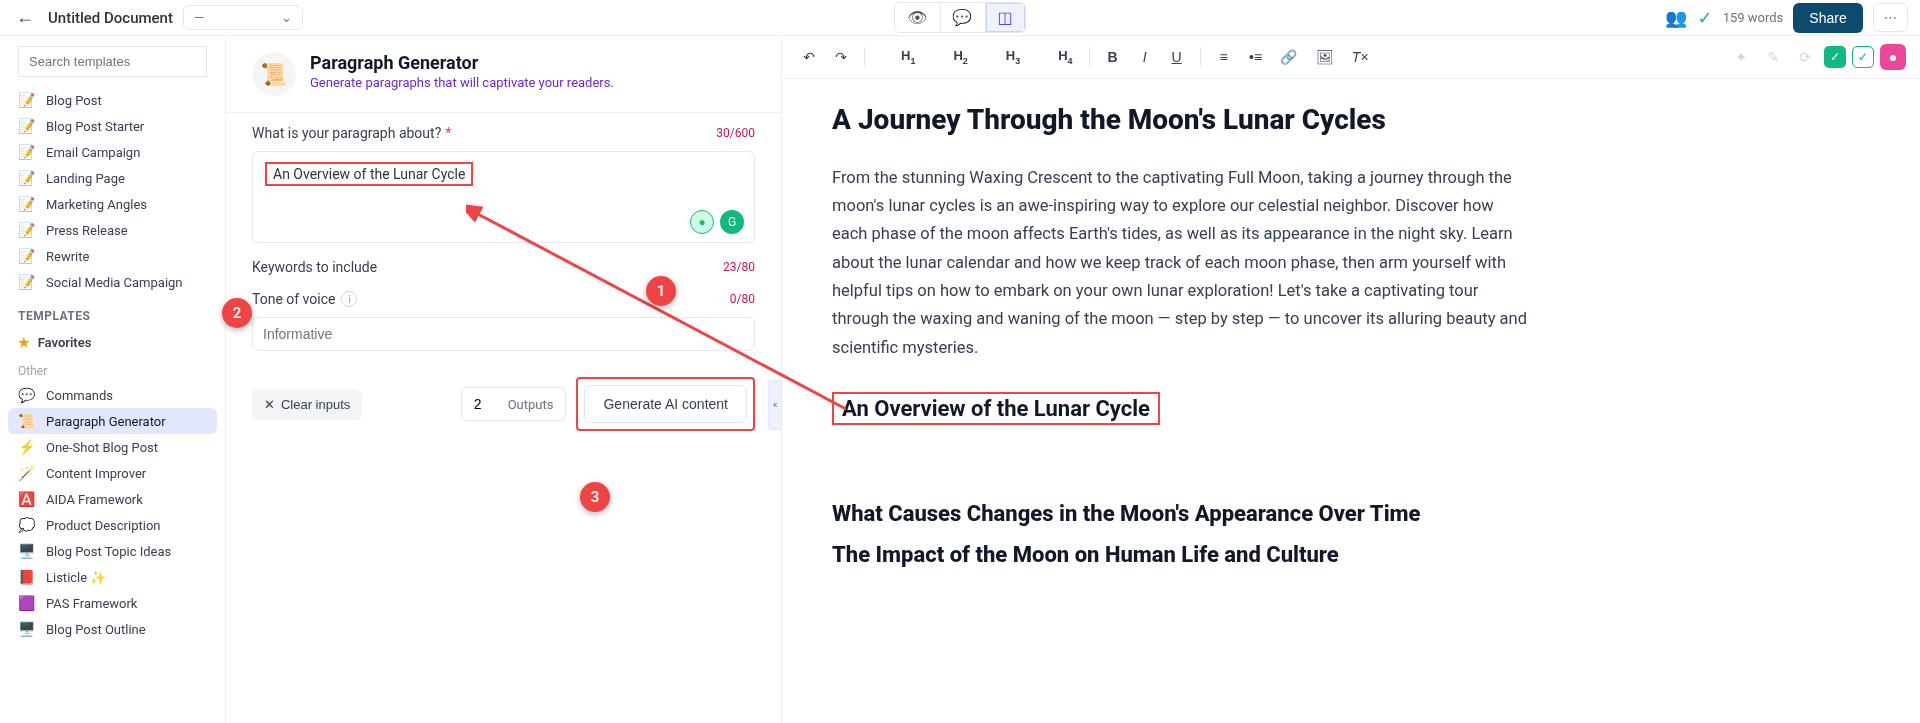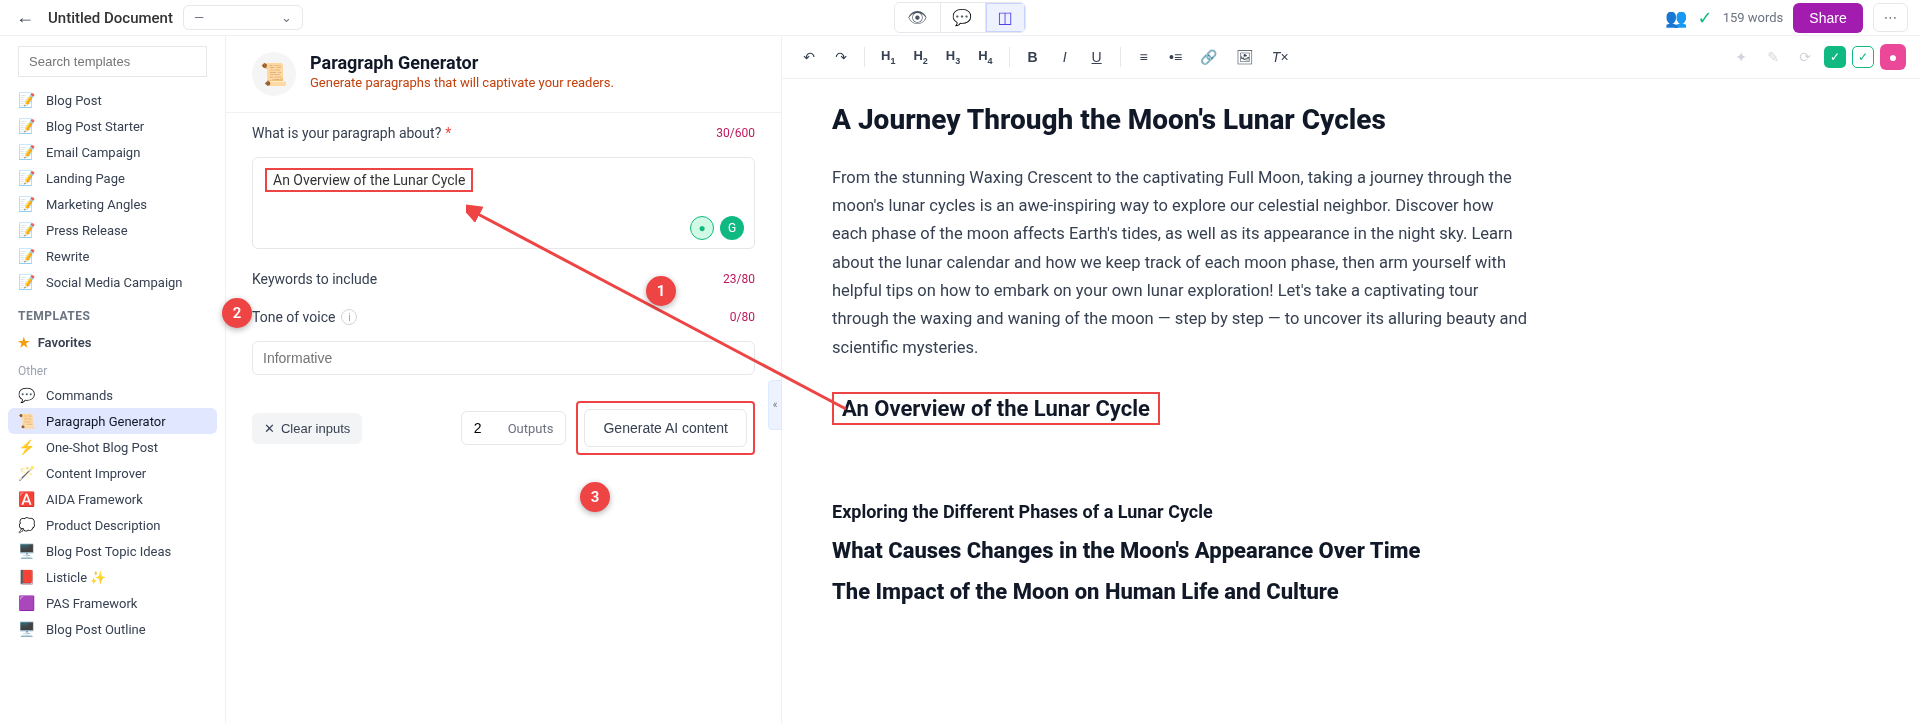--- a/index.html
+++ b/index.html
@@ -16,21 +16,21 @@
 
 .topbar .center { display: flex; gap: 0; border: 1px solid #e5e7eb; border-radius: 6px; overflow: hidden; }
 .view-btn { background: #fff; border: none; border-right: 1px solid #e5e7eb; padding: 5px 12px; cursor: pointer; font-size: 16px; color: #4b5563; display:flex; align-items:center; }
 .view-btn:last-child { border-right: none; }
 .view-btn.active { background: #eef2ff; color: #4f46e5; box-shadow: inset 0 0 0 1px #c7d2fe; }
 
 .topbar .right { display: flex; align-items: center; gap: 10px; flex: 1; justify-content: flex-end; }
 .icon-muted { color: #9ca3af; font-size: 18px; cursor: pointer; }
 .check-ok { color: #10b981; font-size: 18px; }
 .word-count { font-size: 13px; color: #6b7280; }
-.share-btn { background: #a21caf; color: #fff; border: none; border-radius: 6px; padding: 7px 16px; font-size: 14px; font-weight: 500; cursor: pointer; }
+.share-btn { background: #0c4a6e; color: #fff; border: none; border-radius: 6px; padding: 7px 16px; font-size: 14px; font-weight: 500; cursor: pointer; }
 .more-btn { border: 1px solid #e5e7eb; background: #fff; border-radius: 6px; padding: 6px 10px; cursor: pointer; color: #6b7280; }
 
 
 .main { flex: 1; display: flex; min-height: 0; }
 
 
 .sidebar { width: 226px; border-right: 1px solid #eef0f3; display: flex; flex-direction: column; padding: 10px 8px; overflow-y: auto; position: relative; }
 .search-templates { margin: 0 10px 10px; }
 .search-templates input { width: 100%; border: 1px solid #e5e7eb; border-radius: 0; padding: 7px 10px; font-size: 13px; color: #6b7280; outline: none; }
 .tpl-item { display: flex; align-items: center; gap: 10px; padding: 4px 10px; border-radius: 6px; cursor: pointer; font-size: 13px; color: #374151; }
@@ -40,22 +40,22 @@
 .fav-row { display:flex; align-items:center; gap:8px; padding:6px 10px; font-size:13px; font-weight:600; color:#374151; }
 .fav-star { color:#f59e0b; }
 .other-hdr { font-size: 12px; color: #9ca3af; padding: 8px 10px 4px; }
 .sidebar::-webkit-scrollbar{width:6px}.sidebar::-webkit-scrollbar-thumb{background:#d1d5db;border-radius:3px}
 
 
 .generator { width: 556px; border-right: 1px solid #eef0f3; display:flex; flex-direction:column; }
 .gen-header { display:flex; gap:14px; padding: 16px 26px; border-bottom: 1px solid #eef0f3; align-items:flex-start; }
 .gen-icon { width:44px;height:44px;border-radius:50%;background:#f5f5f5;display:flex;align-items:center;justify-content:center;font-size:22px; }
 .gen-title { font-size:18px; font-weight:700; color:#111827; }
-.gen-sub { font-size:13px; color:#c2410c; margin-top:2px; }
-.gen-body { padding: 12px 26px; display:flex; flex-direction:column; gap:16px; position:relative; }
+.gen-sub { font-size:13px; color:#6d28d9; margin-top:2px; }
+.gen-body { padding: 12px 26px; display:flex; flex-direction:column; gap:10px; position:relative; }
 .field-label-row { display:flex; justify-content:space-between; align-items:center; }
 .field-label { font-size:14px; color:#374151; }
 .req-star{ color:#ef4444; margin-left:4px;}
 .field-counter { font-size:12px; color:#be185d; }
 .textarea-wrap { border:1px solid #e5e7eb; border-radius:6px; padding:10px 12px; position:relative; min-height:92px; }
 .highlight-box { display:inline-block; border:2px solid #ef4444; padding:2px 6px; }
 .grammarly { position:absolute; right:10px; bottom:8px; display:flex; gap:6px; }
 .gram-badge{ width:24px;height:24px;border-radius:50%;display:flex;align-items:center;justify-content:center;font-size:12px;color:#fff; }
 .gram1{background:#d1fae5;color:#10b981;border:1px solid #10b981;}
 .gram2{background:#10b981;}
@@ -73,21 +73,21 @@
 .gen-btn { background:#fff; border:1px solid #e5e7eb; border-radius:6px; padding:10px 18px; font-size:14px; font-weight:500; color:#374151; cursor:pointer; }
 
 
 .anno-badge { position:absolute; width:30px;height:30px;border-radius:50%;background:#ef4444;color:#fff;display:flex;align-items:center;justify-content:center;font-weight:600;font-size:15px;box-shadow:0 2px 6px rgba(0,0,0,0.3); z-index:50; }
 
 
 .editor { flex:1; display:flex; flex-direction:column; min-width:0; }
 .ed-toolbar { display:flex; align-items:center; gap:6px; padding:6px 14px; border-bottom:1px solid #eef0f3; }
 .tool-btn { background:none;border:none;padding:6px;cursor:pointer;color:#374151;font-size:14px;min-width:26px;text-align:center;border-radius:4px; }
 .tool-sep{width:1px;height:20px;background:#e5e7eb;margin:0 4px;}
-.tool-h { font-weight:700; font-size:13px; }
+.tool-h { font-weight:700; font-size:13px;margin-left:20px; }
 .tool-h sub{font-size:9px;font-weight:700;}
 .ed-toolbar .spacer{flex:1;}
 .ed-right-icons{display:flex;gap:6px;align-items:center;}
 .pill-green{width:22px;height:22px;border-radius:5px;background:#10b981;display:flex;align-items:center;justify-content:center;color:#fff;font-size:12px;}
 .pill-outline-green{width:22px;height:22px;border-radius:5px;border:1px solid #10b981;color:#10b981;display:flex;align-items:center;justify-content:center;font-size:12px;}
 .avatar-sq{width:26px;height:26px;border-radius:6px;background:#ec4899;color:#fff;display:flex;align-items:center;justify-content:center;font-weight:600;}
 
 .ed-content { flex:1; overflow-y:auto; padding: 24px 50px 24px 50px; }
 .ed-h1 { font-size:28px; font-weight:800; color:#111827; margin-bottom:28px; }
 .ed-para { font-size:16.5px; line-height:1.72; color:#374151; margin-bottom:30px; max-width:700px; }
@@ -321,20 +321,19 @@
           <span class="avatar-sq">●</span>
         </div>
       </div>
       <div class="ed-content">
         <h1 class="ed-h1">A Journey Through the Moon's Lunar Cycles</h1>
         <p class="ed-para">From the stunning Waxing Crescent to the captivating Full Moon, taking a journey through the moon's lunar cycles is an awe-inspiring way to explore our celestial neighbor. Discover how each phase of the moon affects Earth's tides, as well as its appearance in the night sky. Learn about the lunar calendar and how we keep track of each moon phase, then arm yourself with helpful tips on how to embark on your own lunar exploration! Let's take a captivating tour through the waxing and waning of the moon — step by step — to uncover its alluring beauty and scientific mysteries.</p>
         <div class="ed-h2-wrap">
           <h2 class="ed-h2">An Overview of the Lunar Cycle</h2>
         </div>
         <div style="height:30px"></div>
-        <h3 class="ed-h3">Exploring the Different Phases of a Lunar Cycle</h3>
         <h2 class="ed-h2b">What Causes Changes in the Moon's Appearance Over Time</h2>
         <h2 class="ed-h2b">The Impact of the Moon on Human Life and Culture</h2>
       </div>
     </div>
 
   </div>
 </div>
 
 </body></html>

